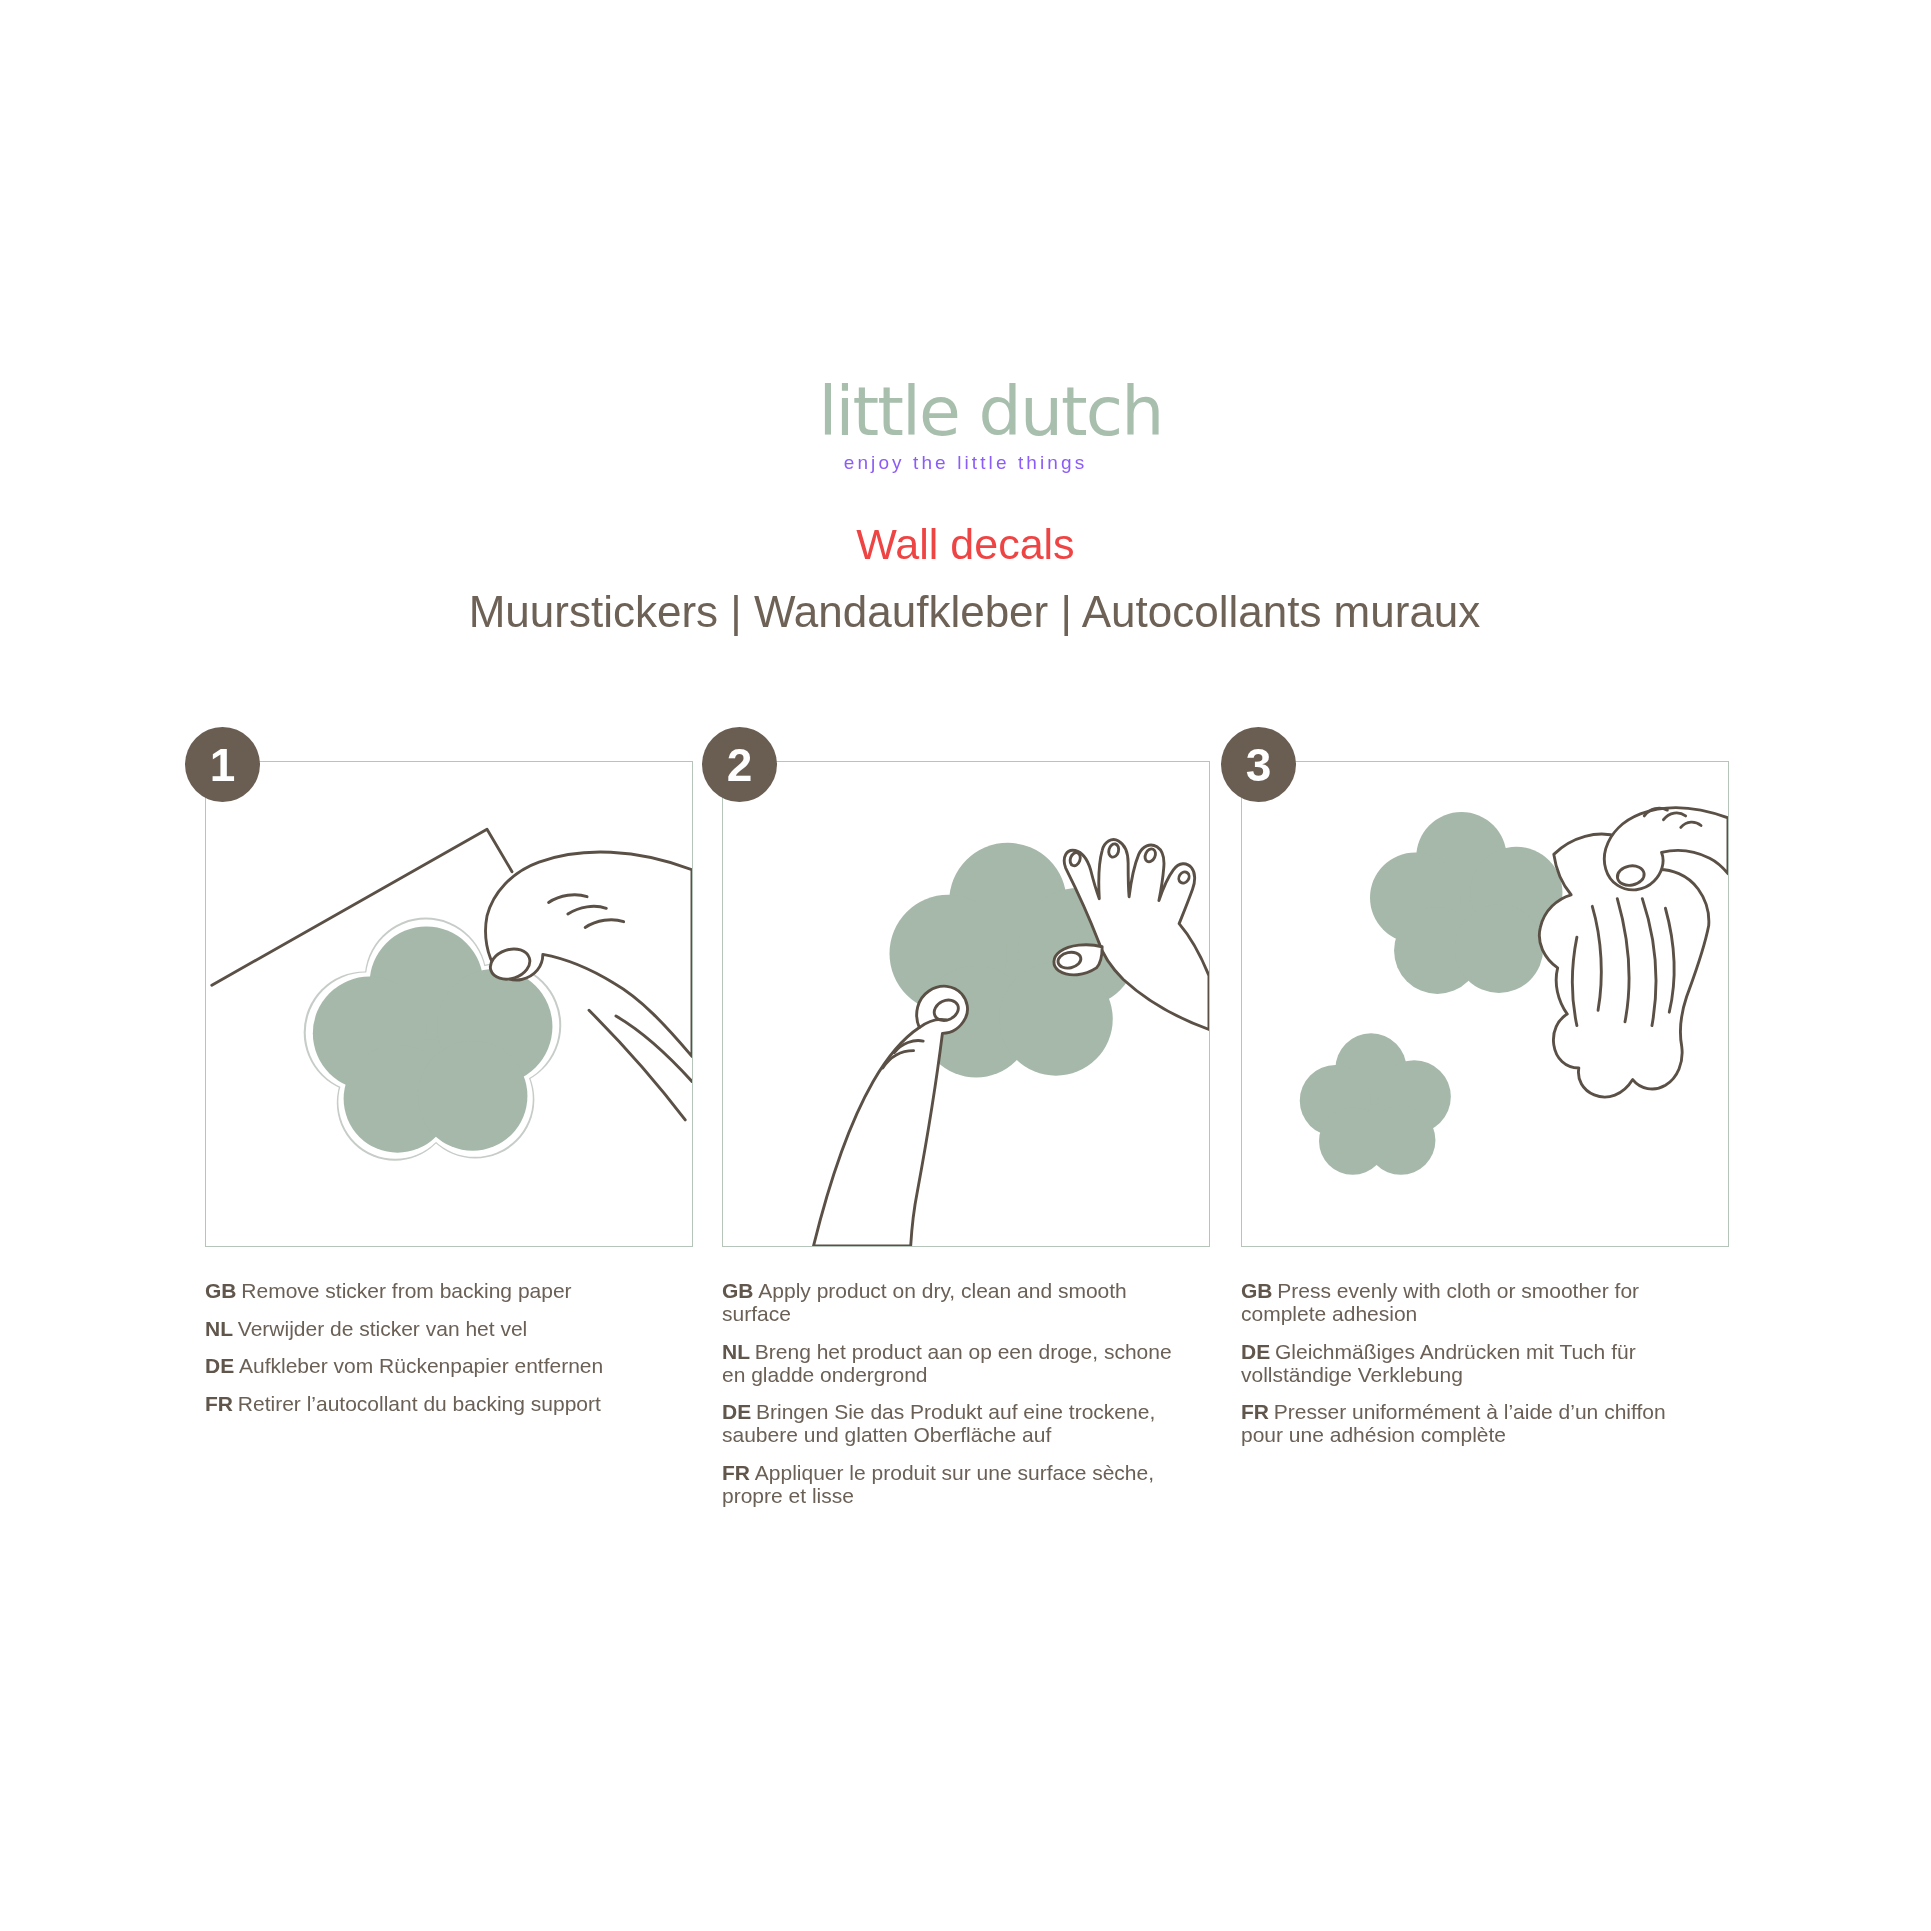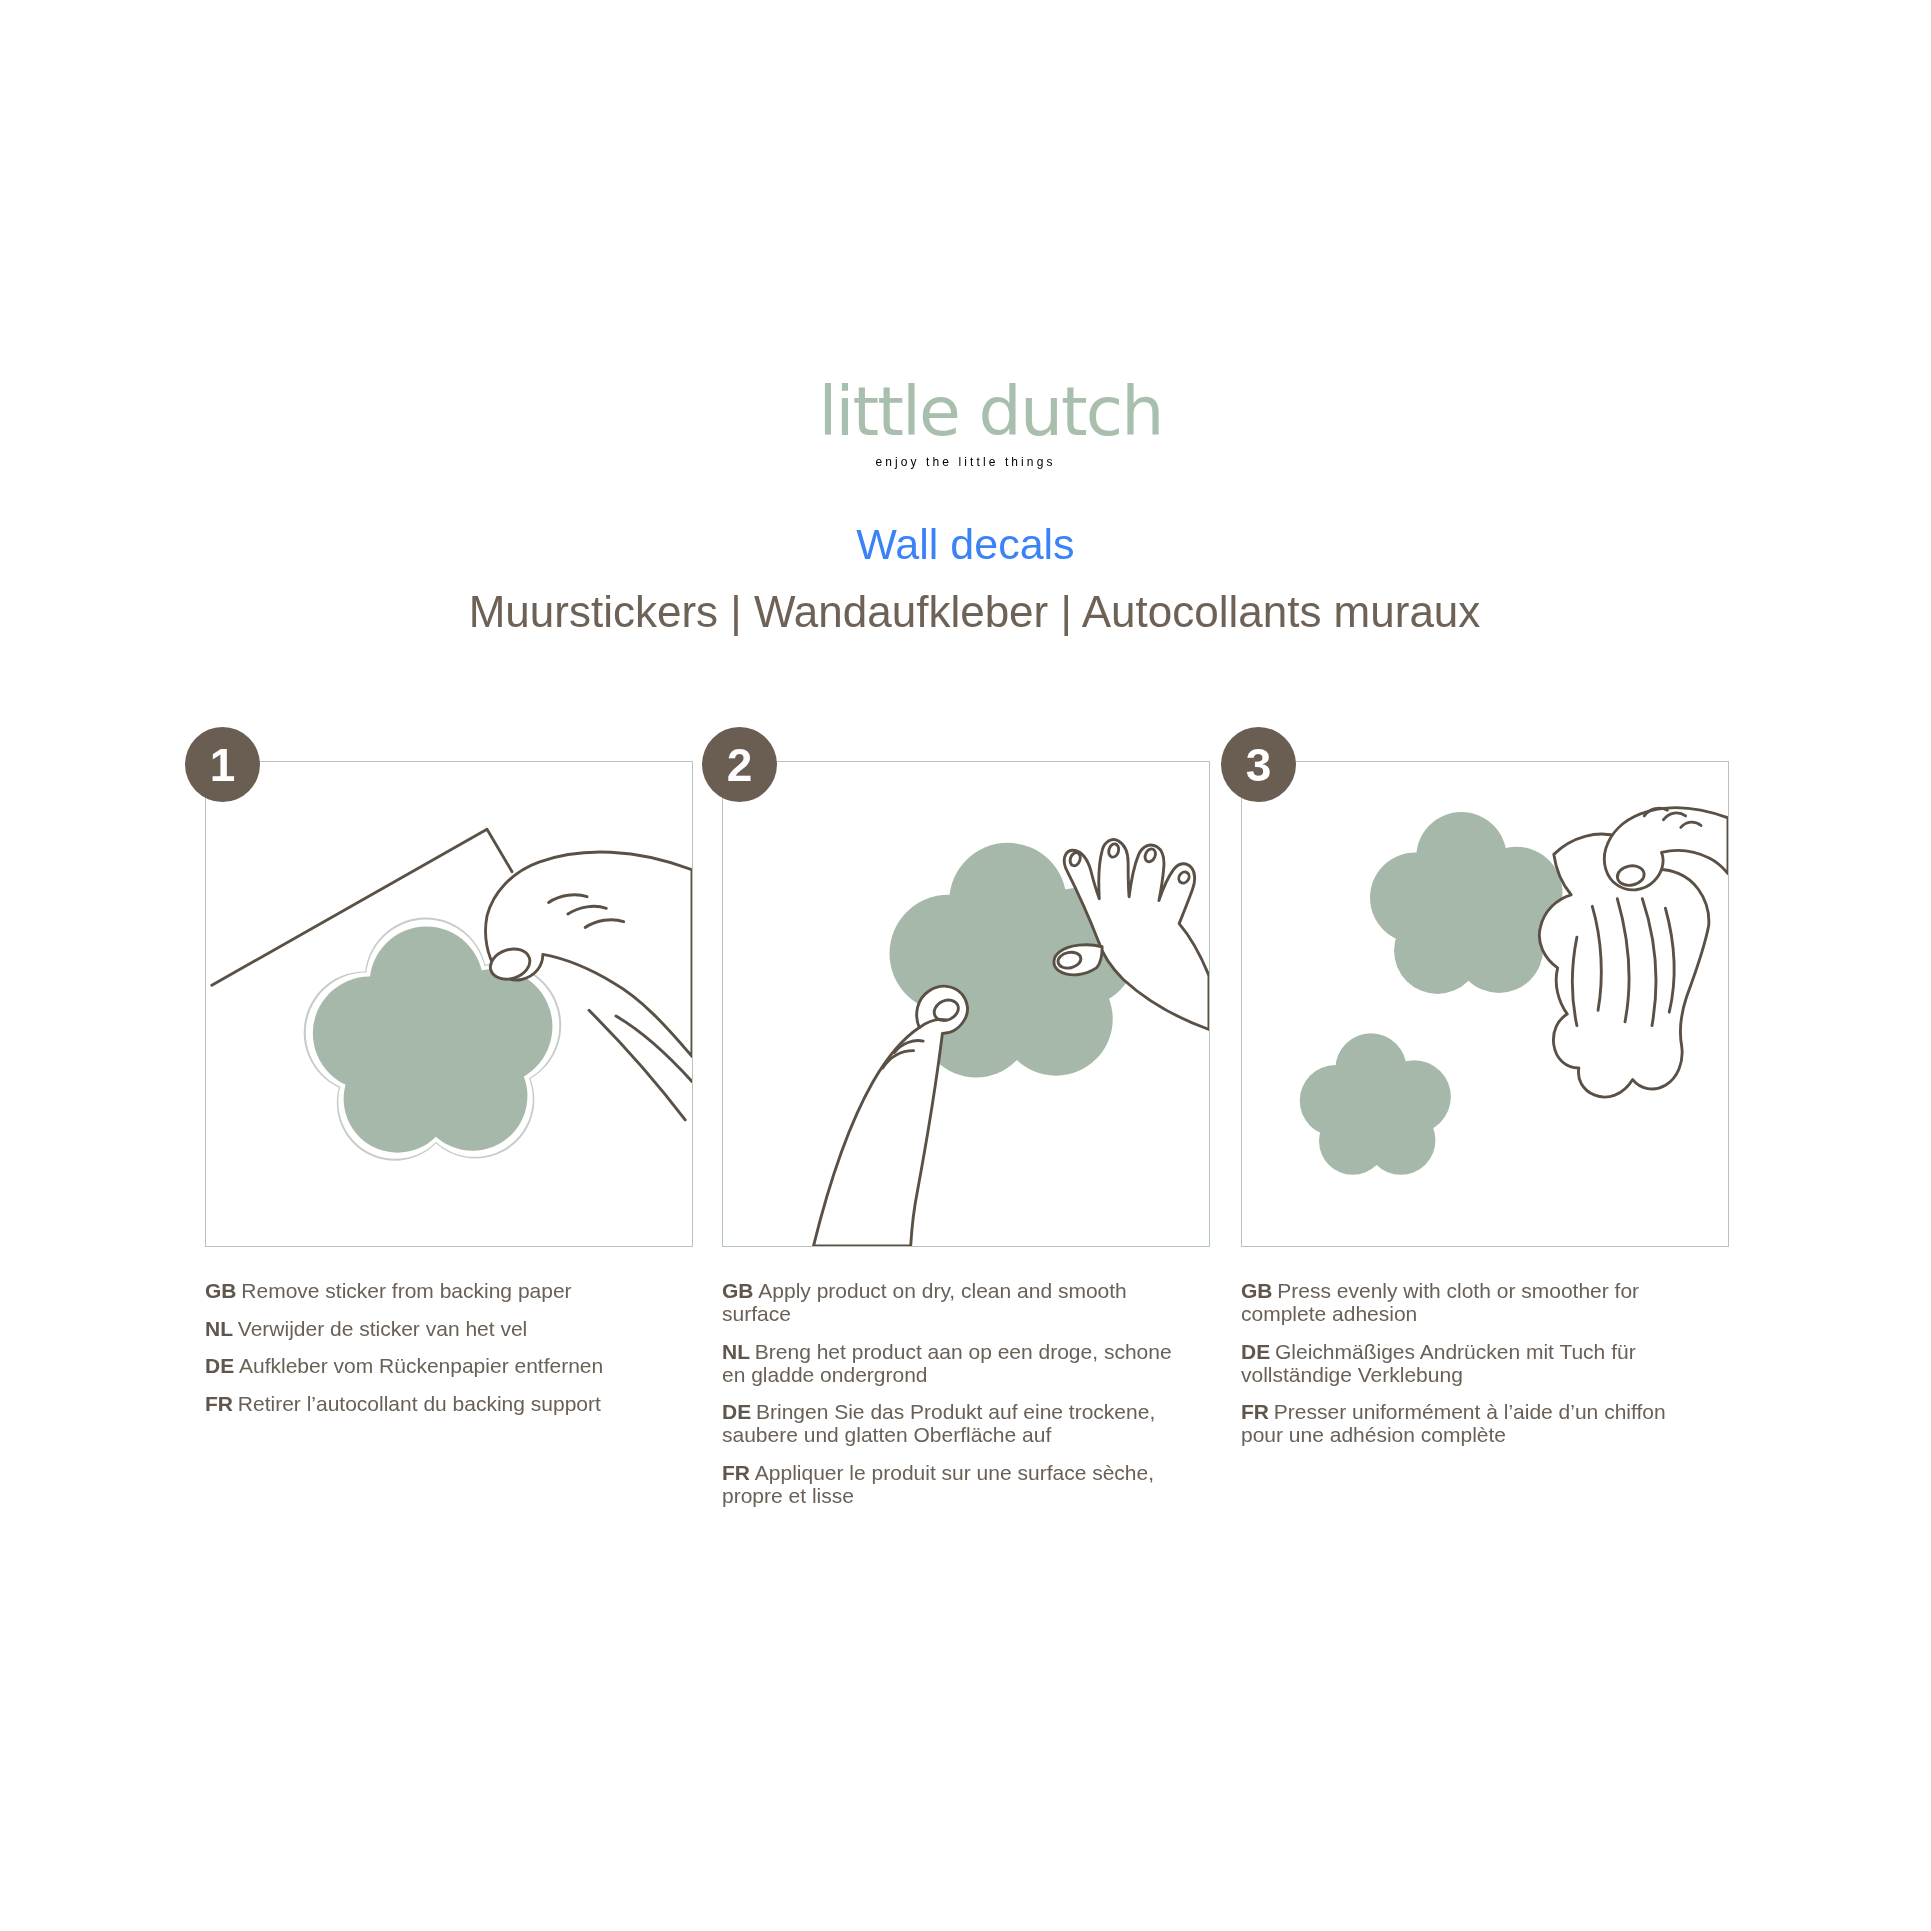--- a/index.html
+++ b/index.html
@@ -8,25 +8,25 @@
     font-family:"Liberation Sans", sans-serif;color:#6a6056;
   }
   
   .brand-logo{
     position:absolute;top:378px;left:0;width:100%;text-align:center;
     font-family:"DejaVu Sans", sans-serif;font-size:68px;letter-spacing:-1.9px;
     color:#a9bfae;line-height:68px;padding-left:25px;
   }
   .brand-tagline{
     position:absolute;top:454px;left:0;width:100%;text-align:center;
-    font-size:12px;letter-spacing:3.1px;color:#000000;line-height:17.4px;
+    font-size:19px;letter-spacing:3.1px;color:#8b5cf6;line-height:17.4px;
   }
   .page-title{
     position:absolute;top:521px;left:0;width:100%;text-align:center;margin:0;
-    font-size:43px;font-weight:normal;color:#3b82f6;line-height:46px;
+    font-size:43px;font-weight:normal;color:#ef4444;line-height:46px;
   }
   .page-subtitle{
     position:absolute;top:579px;left:0;width:100%;text-align:center;margin:9px;
     font-size:44px;font-weight:normal;color:#6e6257;line-height:48px;
   }
   
   .step{position:absolute;top:761px;width:488px;}
   .step.s1{left:205px;} .step.s2{left:722px;} .step.s3{left:1241px;}
   .panel{
     position:relative;width:488px;height:486px;box-sizing:border-box;

